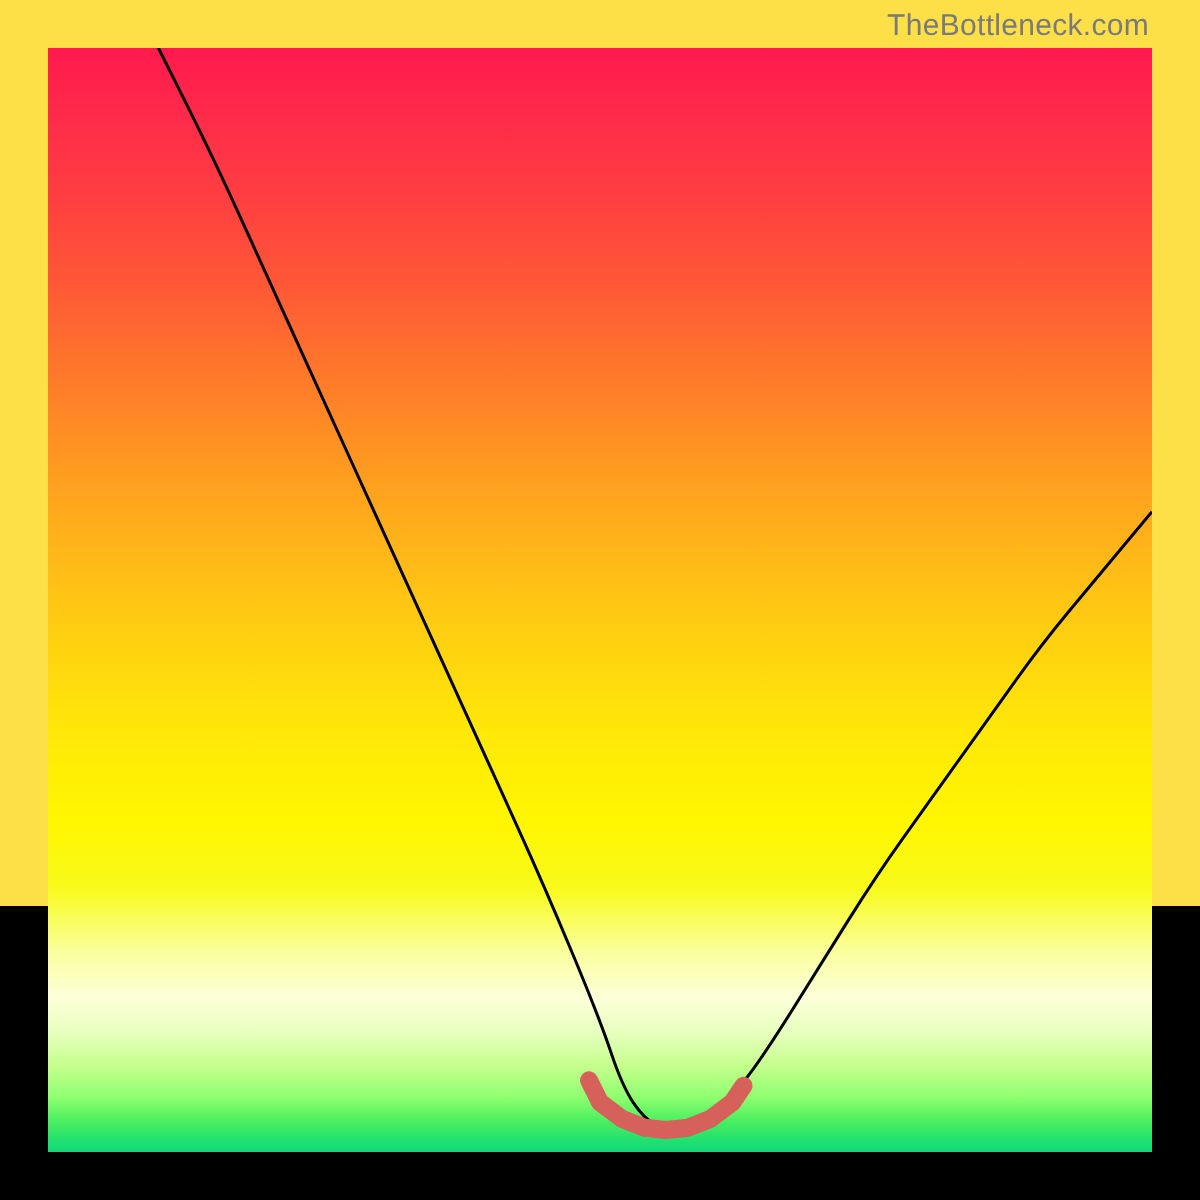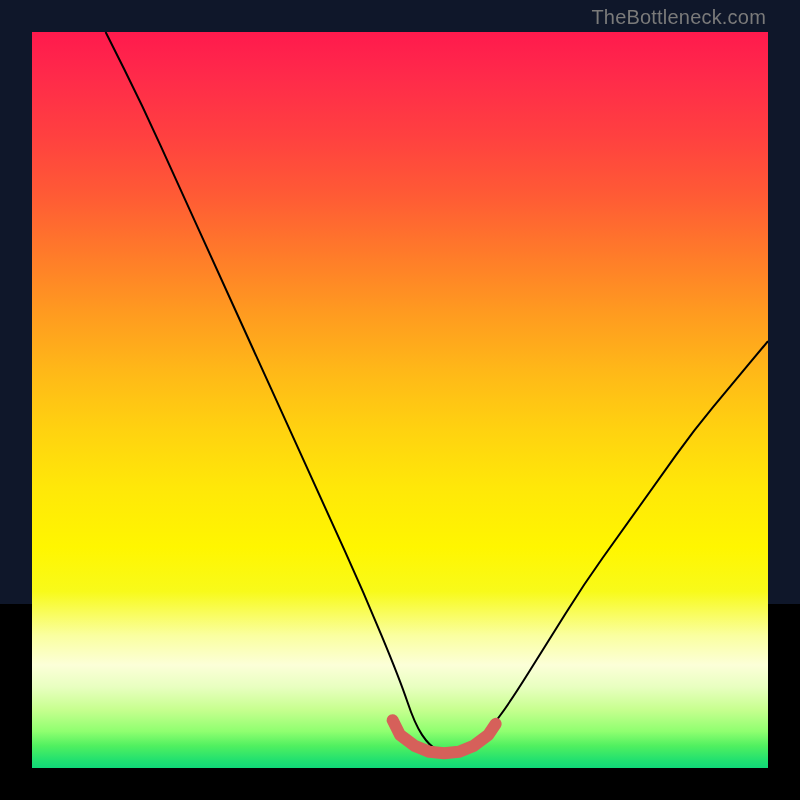--- a/index.html
+++ b/index.html
@@ -3,21 +3,21 @@
 <meta charset="utf-8">
 <style>
   * { margin: 0; padding: 0; box-sizing: border-box; }
   html, body { width: 800px; height: 800px; overflow: hidden; }
   body { background: #000; position: relative; font-family: Arial, sans-serif; }
   
   .frame {
     position: absolute;
     left: 0; top: 0;
     width: 800px; height: 604px;
-    background: #0f172a;
+    background: #fde047;
   }
   
   .plot-area {
     position: absolute;
     left: 32px;
     top: 32px;
     width: 736px;
     height: 736px;
     overflow: hidden;
   }

